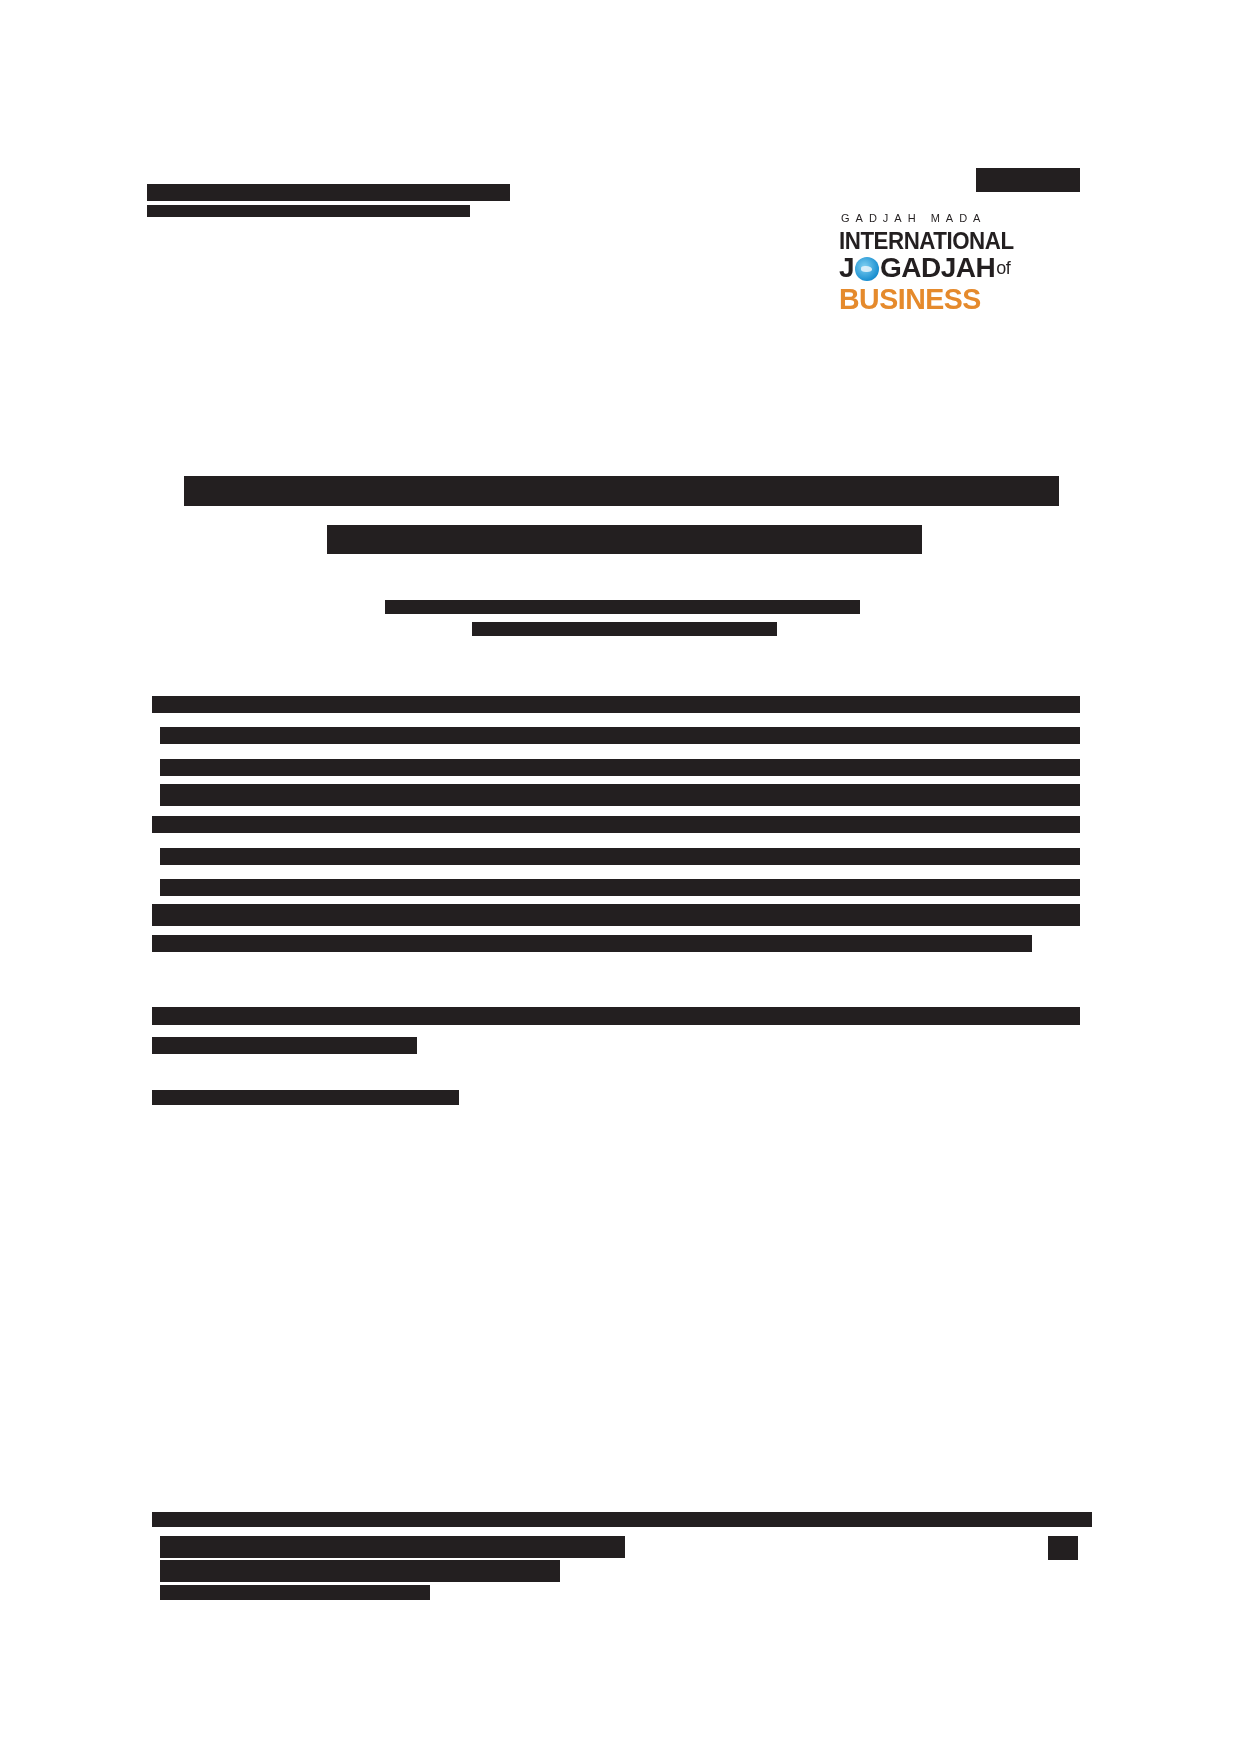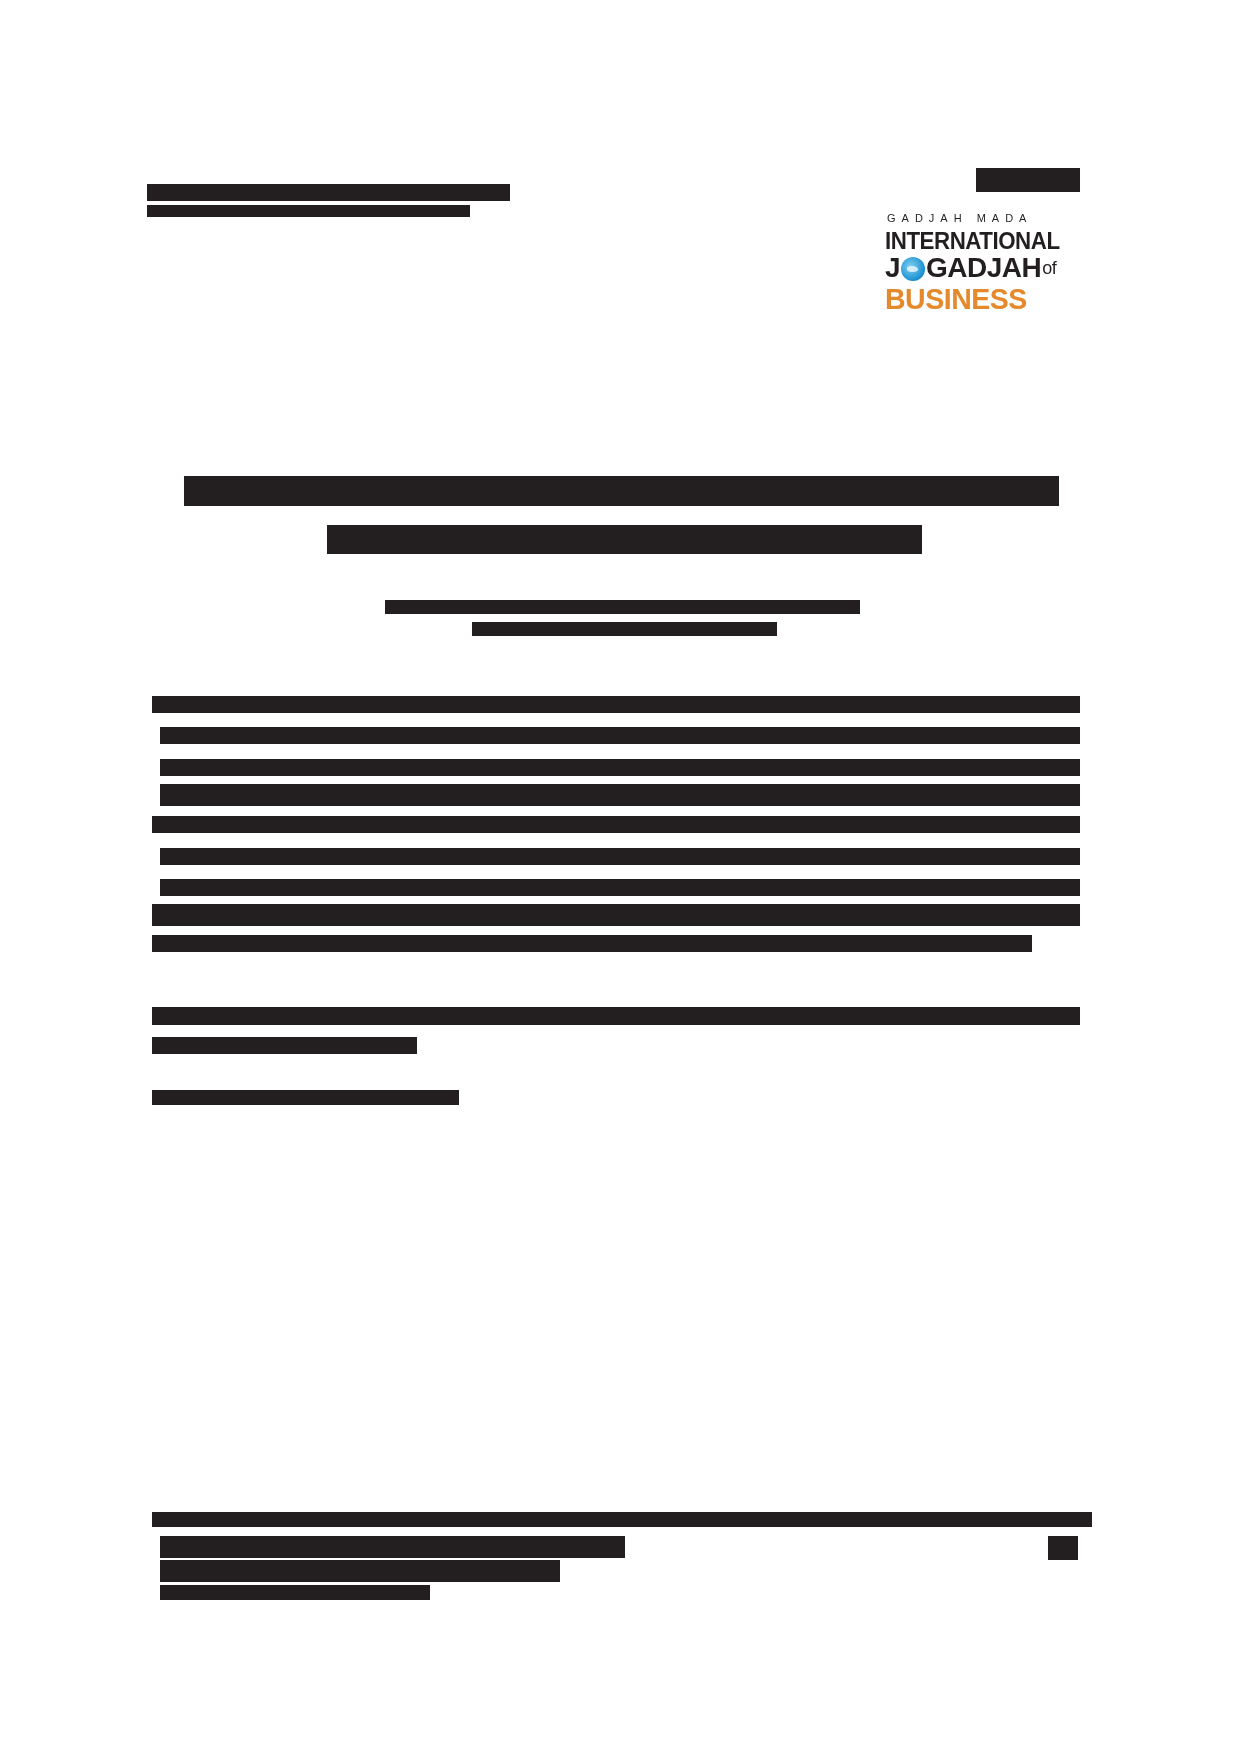--- a/index.html
+++ b/index.html
@@ -1,18 +1,18 @@
 <!DOCTYPE html>
 <html><head>
 <meta charset="utf-8">
 <style>
   html,body{margin:0;padding:0;background:#fff;}
   body{width:1240px;height:1754px;position:relative;overflow:hidden;font-family:"Liberation Sans",sans-serif;}
   .bar{position:absolute;background:#231f20;}
-  .logo{position:absolute;left:885px;top:212px;width:190px;height:105px;}
+  .logo{position:absolute;left:839px;top:212px;width:190px;height:105px;}
   .logo .gm{font-family:"Liberation Sans",sans-serif;font-size:11px;letter-spacing:6px;color:#231f20;position:absolute;left:2px;top:0;white-space:nowrap;}
   .logo .intl{font-family:"Liberation Sans",sans-serif;font-weight:bold;font-size:24px;color:#231f20;position:absolute;left:0;top:15px;white-space:nowrap;letter-spacing:-0.5px;transform:scaleX(0.93);transform-origin:left;}
   .logo .journal{position:absolute;left:0;top:40px;white-space:nowrap;font-weight:bold;font-size:28px;color:#231f20;display:flex;align-items:flex-end;letter-spacing:-0.5px;}
   .logo .globe{display:inline-block;width:24px;height:24px;border-radius:50%;background:radial-gradient(circle at 40% 40%,#7fd0f2,#1a8fd0 70%,#0e6aa8);margin:0 1px 3px 1px;position:relative;}
   .logo .globe:after{content:"";position:absolute;left:6px;top:9px;width:11px;height:6px;background:#e8f4fb;border-radius:40% 60% 50% 50%;opacity:.85;}
   .logo .of{font-size:18px;font-weight:normal;margin-left:1px;margin-bottom:5px;}
   .logo .biz{position:absolute;left:0;top:70px;font-weight:bold;font-size:30px;color:#e58a2c;white-space:nowrap;letter-spacing:-0.5px;transform:scaleX(0.95);transform-origin:left;}
 </style>
 </head>
 <body>

